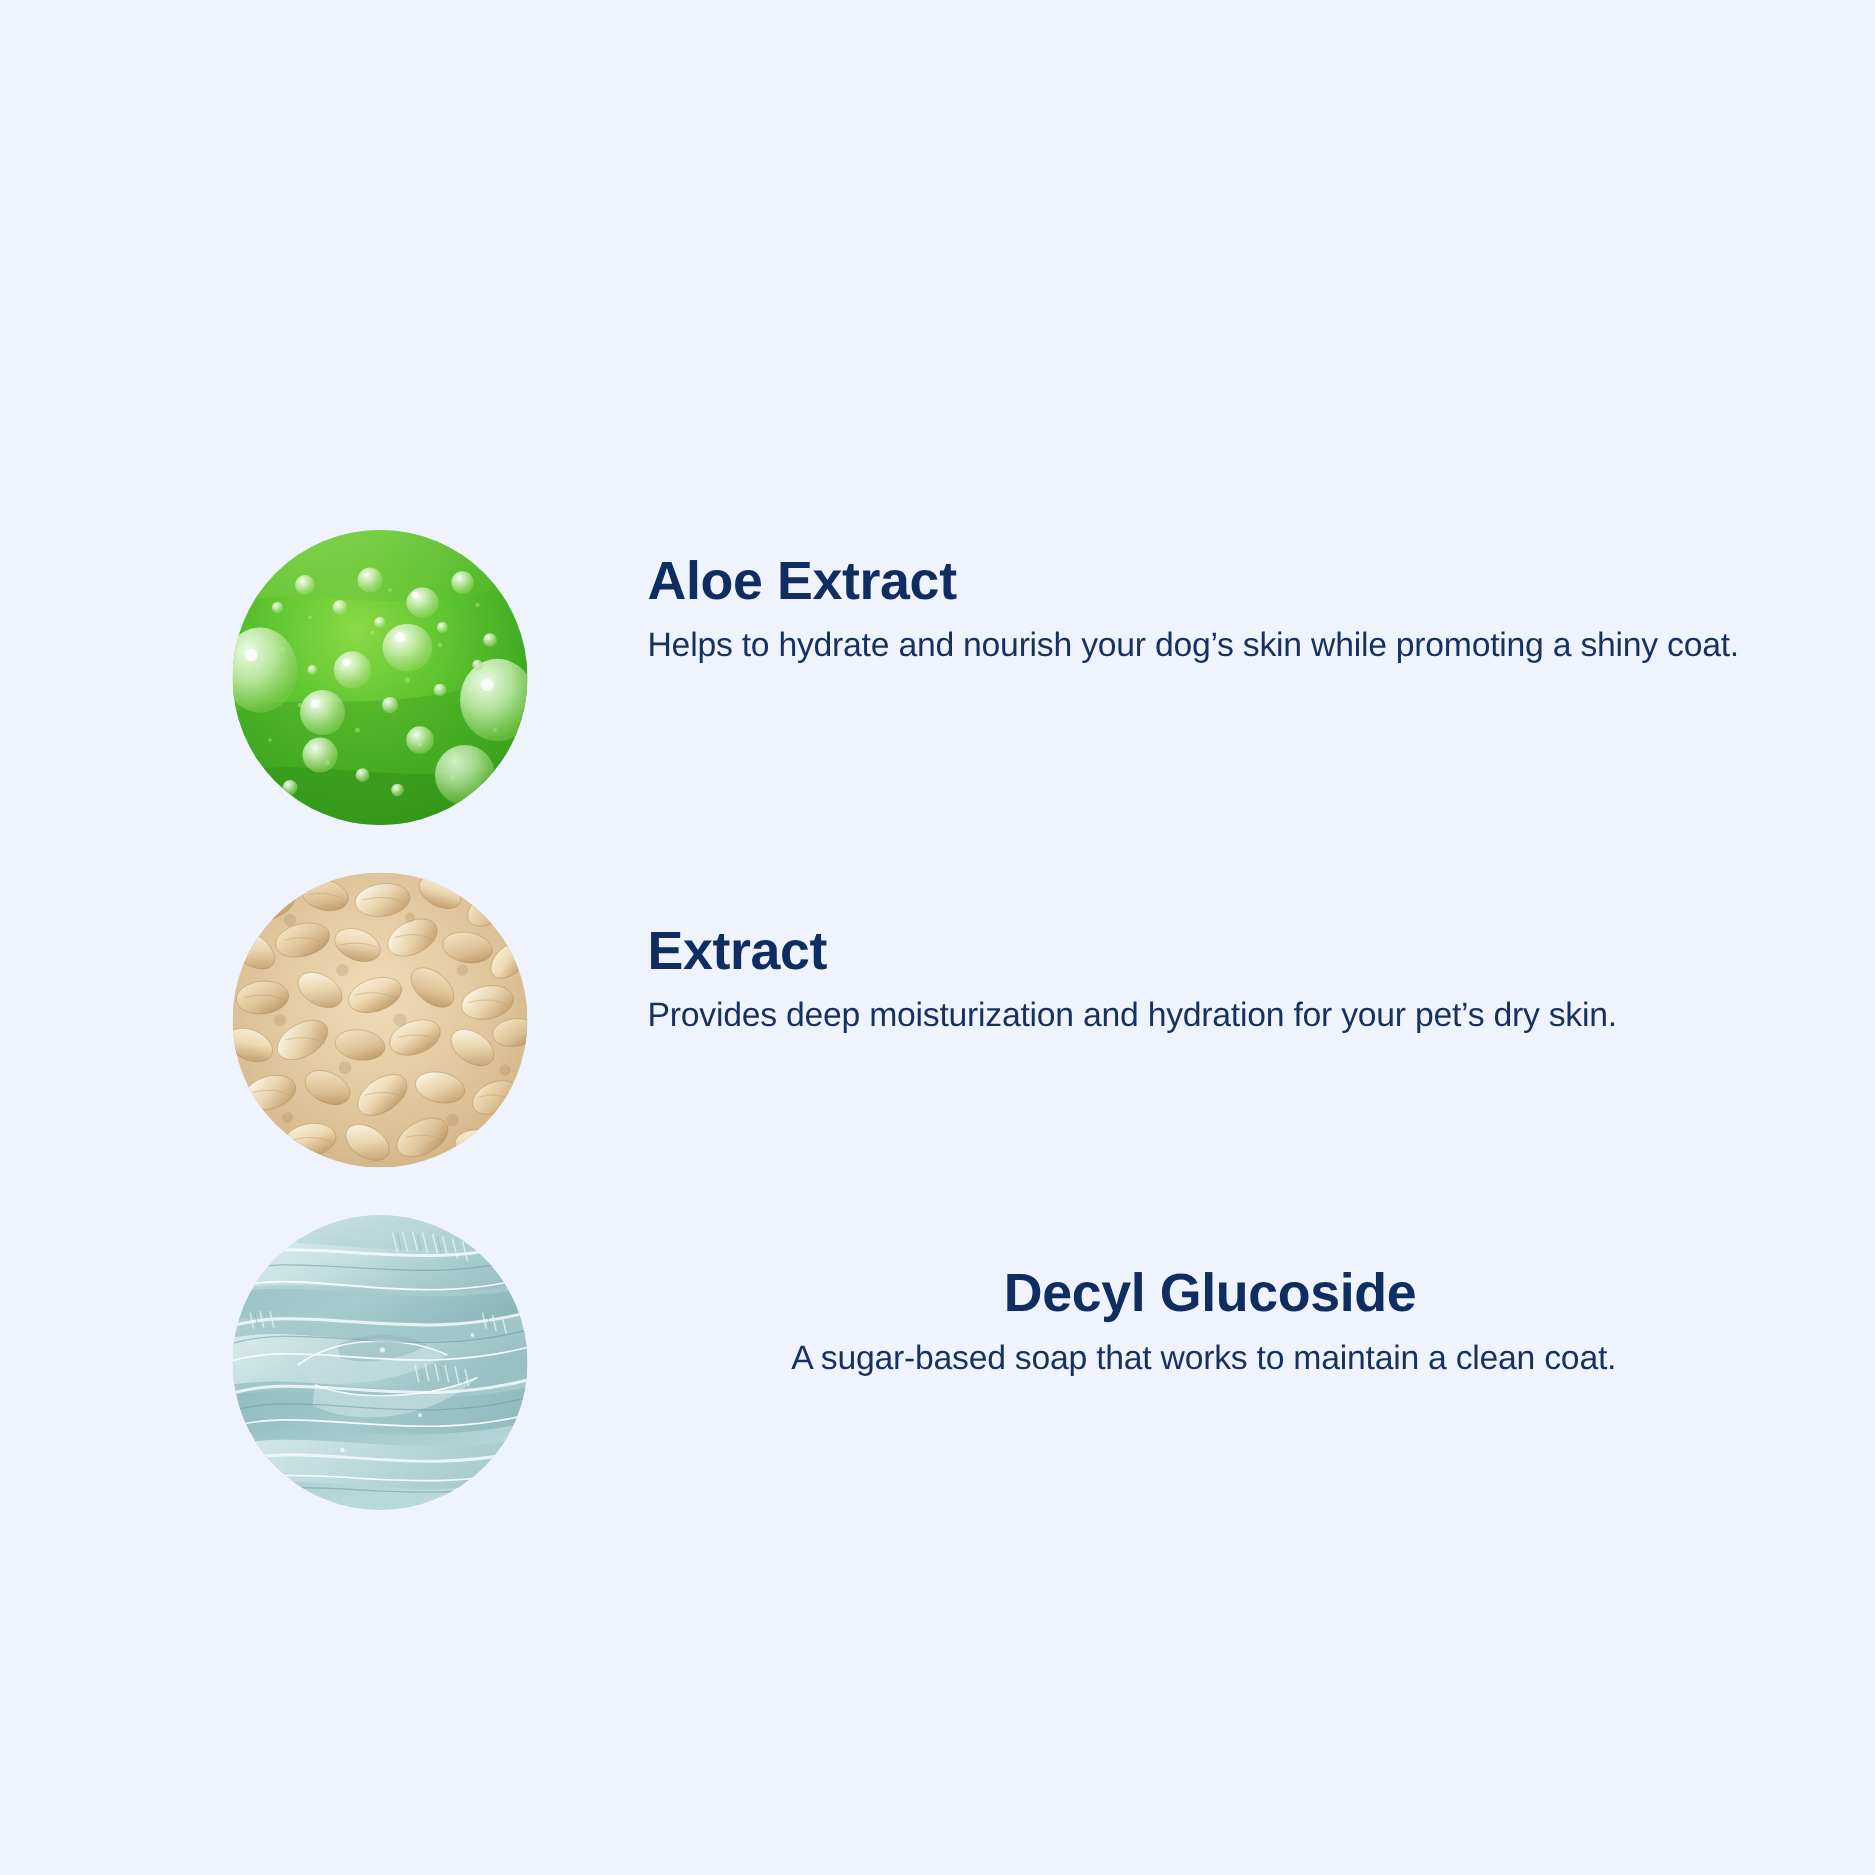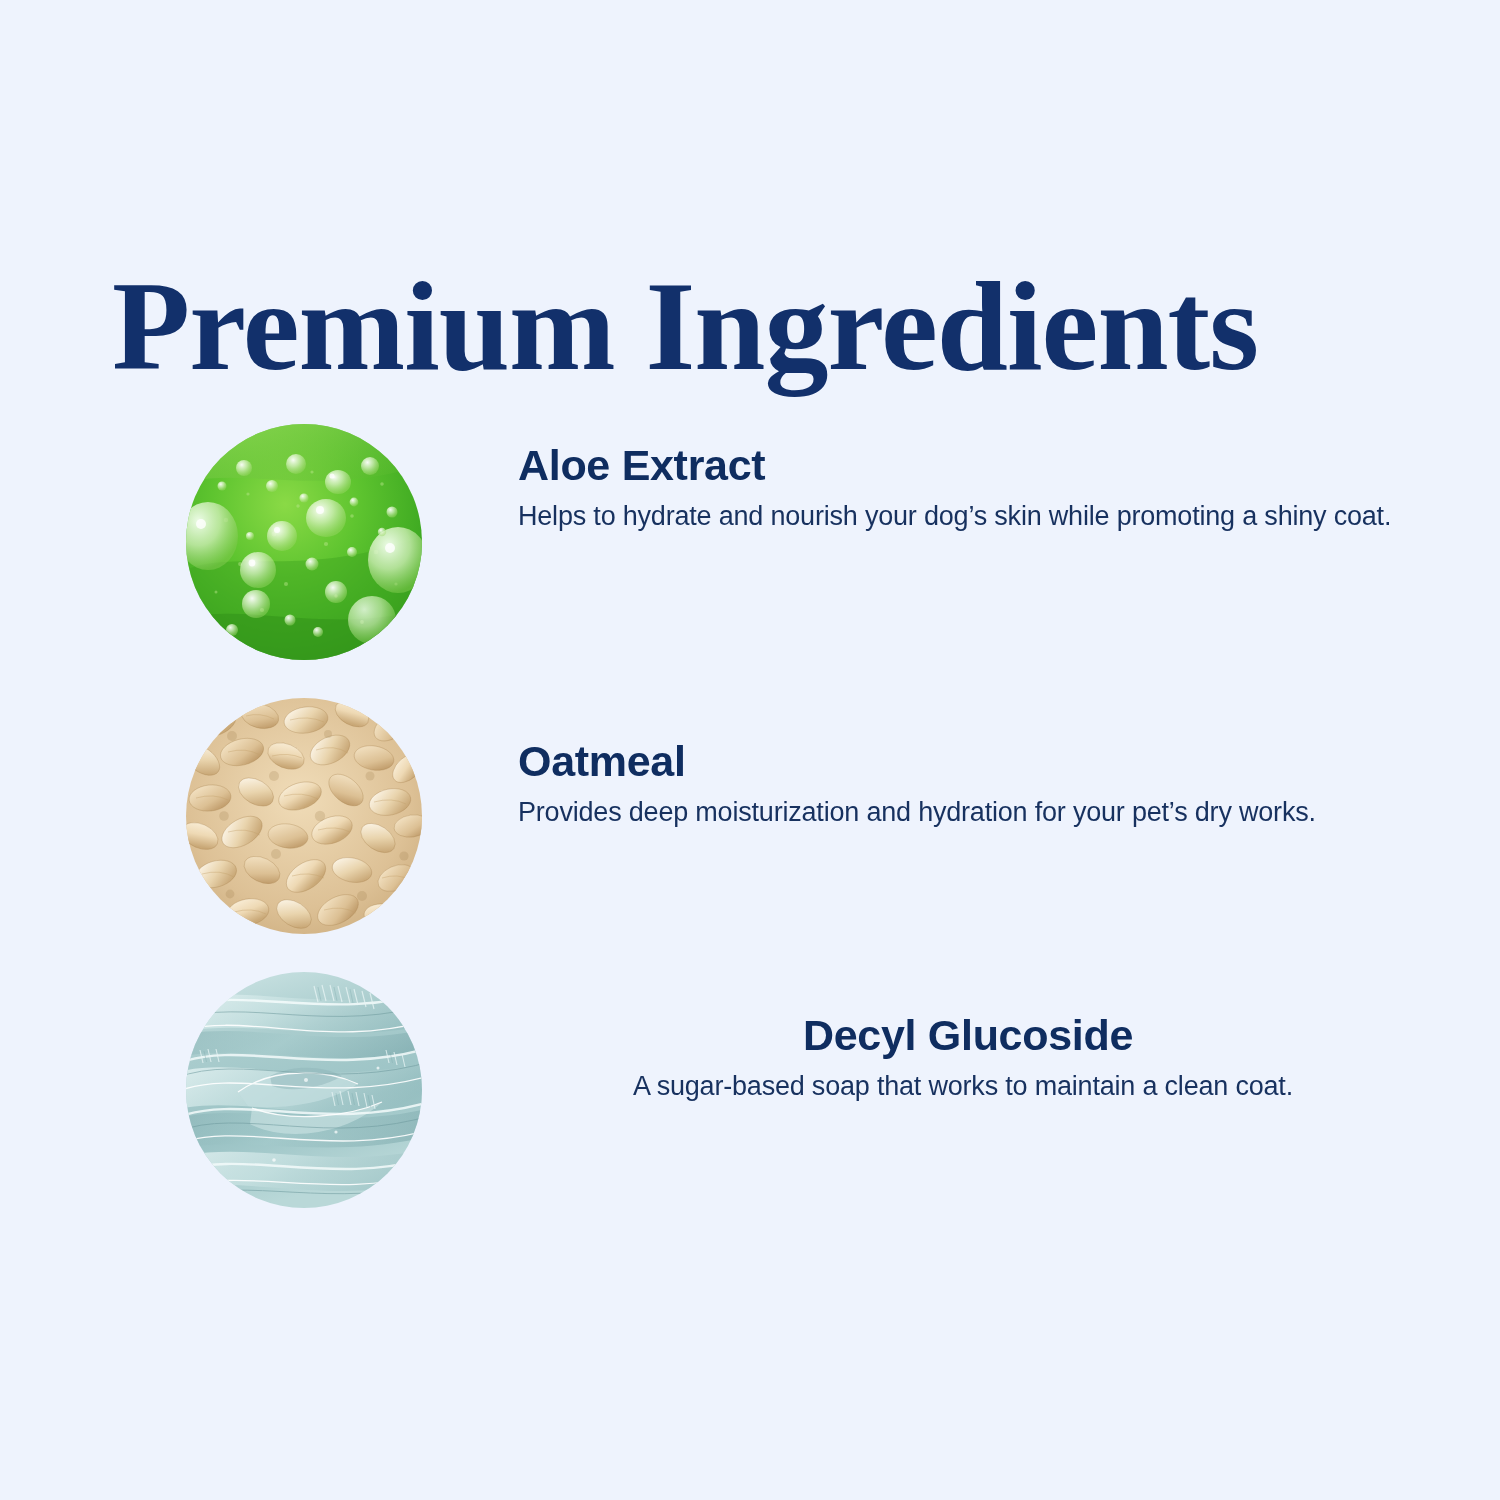--- a/index.html
+++ b/index.html
@@ -97,21 +97,20 @@
   
   .row-aloe .ingredient-text   { top: 20px; }
   .row-oatmeal .ingredient-text{ top: 42px; }
   .row-decyl .ingredient-text  { top: 42px; text-align: center; }
 </style>
 </head>
 <body>
 
 <div class="page">
 
-  <h1 class="page-title">Premium Ingredients</h1>
 
   <div class="ingredient-list">
 
     <div class="ingredient-row row-aloe">
       <div class="swatch">
         <svg viewBox="0 0 236 236" xmlns="http://www.w3.org/2000/svg" aria-hidden="true">
           <defs>
             <radialGradient id="aloeBg" cx="42%" cy="34%" r="82%">
               <stop offset="0%" stop-color="#8ada46"></stop>
               <stop offset="38%" stop-color="#5ec42f"></stop>
@@ -297,22 +296,22 @@
             <circle cx="38" cy="118" r="4.8"></circle>
               <circle cx="134" cy="118" r="5.2"></circle>
             <circle cx="218" cy="158" r="4.6"></circle>
               <circle cx="90" cy="156" r="5"></circle>
             <circle cx="44" cy="196" r="4.4"></circle>
               <circle cx="176" cy="198" r="5"></circle>
           </g>
         </svg>
       </div>
       <div class="ingredient-text">
-        <div class="ingredient-name">Oatmeal</div>
-        <div class="ingredient-desc">Provides deep moisturization and hydration for your pet’s dry works.</div>
+        <div class="ingredient-name">Extract</div>
+        <div class="ingredient-desc">Provides deep moisturization and hydration for your pet’s dry skin.</div>
       </div>
     </div>
 
     <div class="ingredient-row row-decyl">
       <div class="swatch">
         <svg viewBox="0 0 236 236" xmlns="http://www.w3.org/2000/svg" aria-hidden="true">
           <defs>
             <linearGradient id="gelBg" x1="0" y1="0" x2="0.3" y2="1">
               <stop offset="0%" stop-color="#cfe6e6"></stop>
               <stop offset="35%" stop-color="#a9cccd"></stop>

